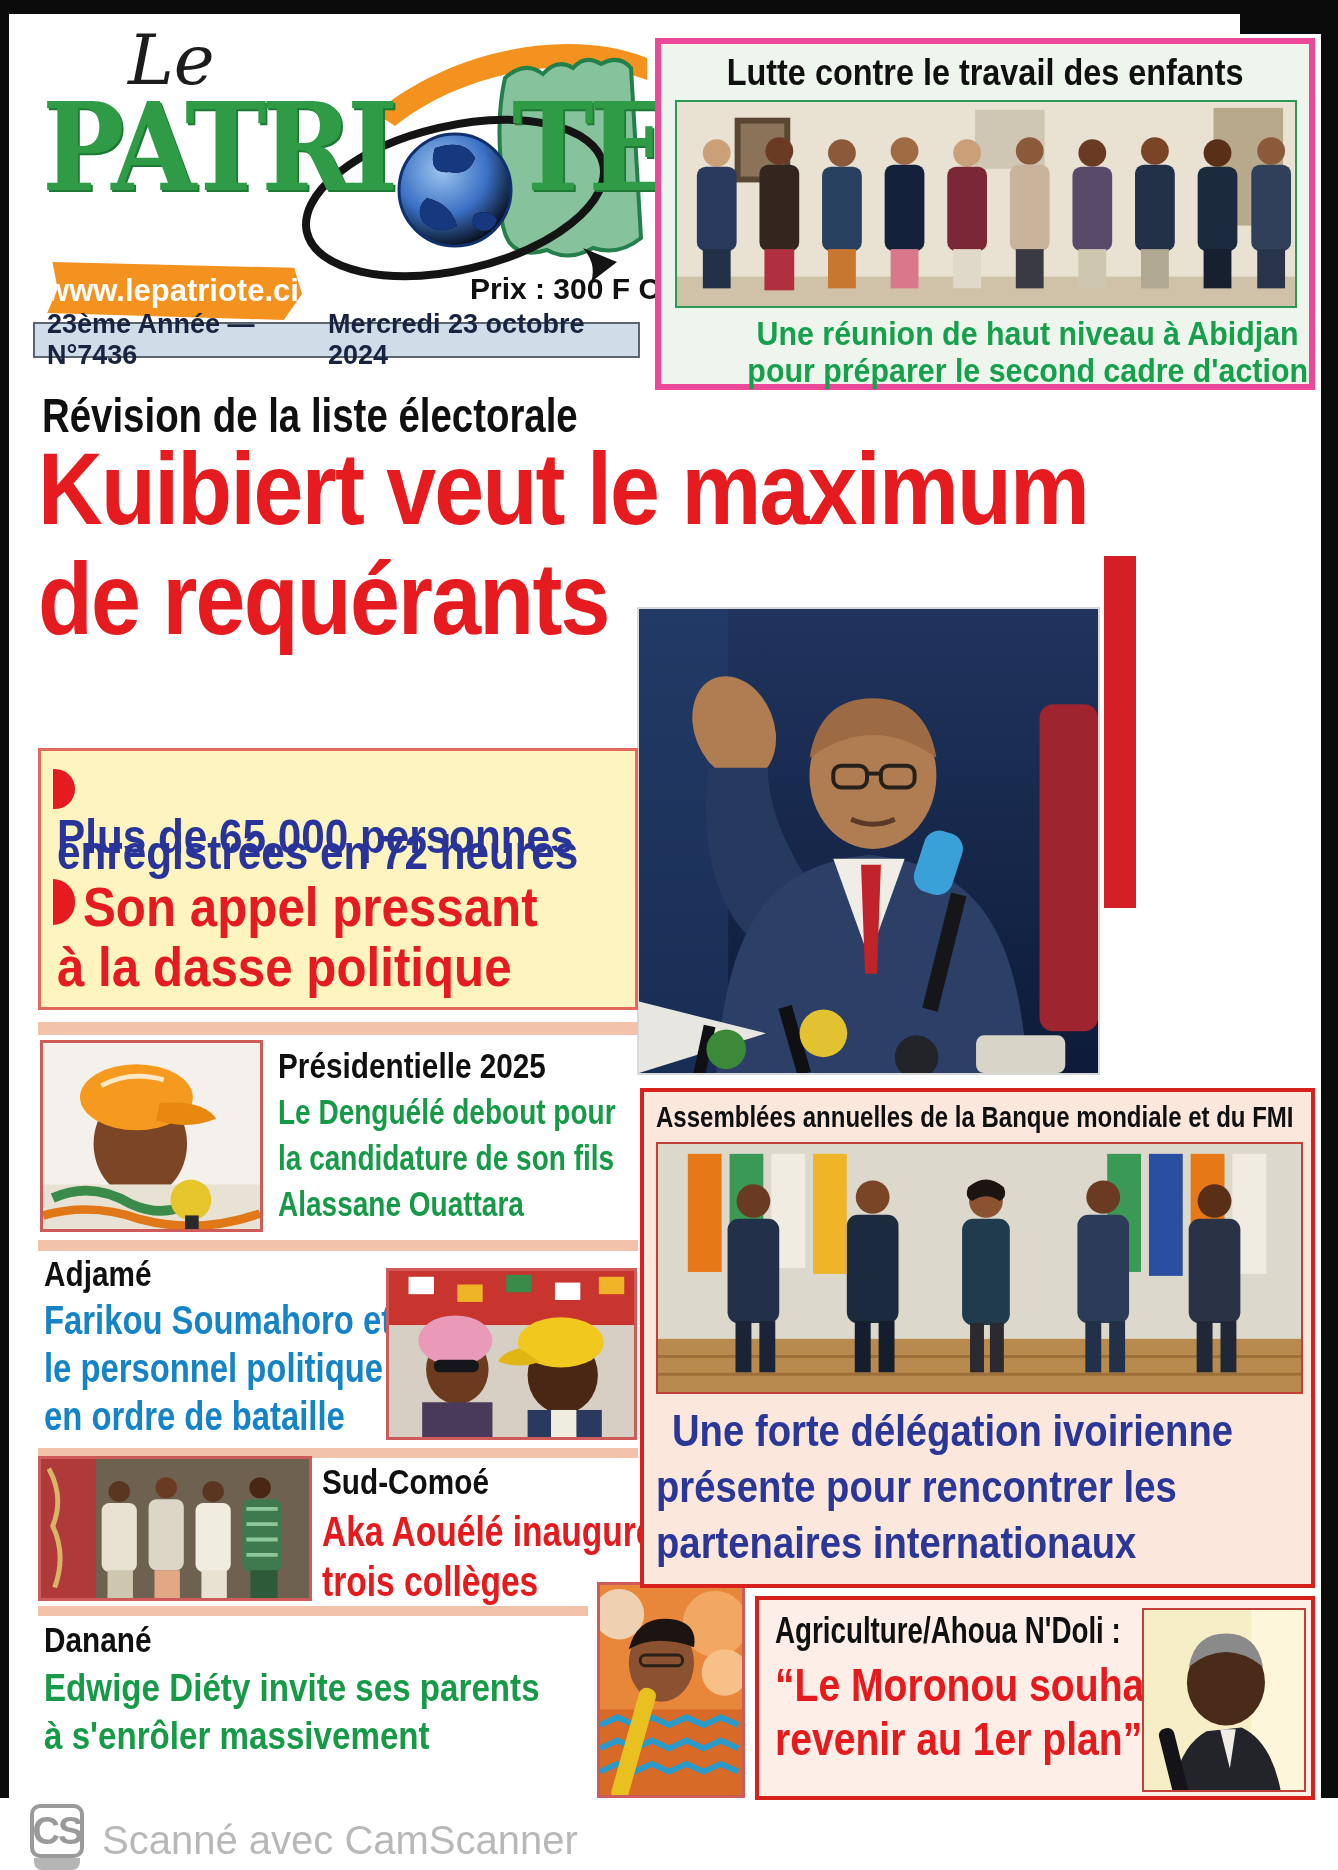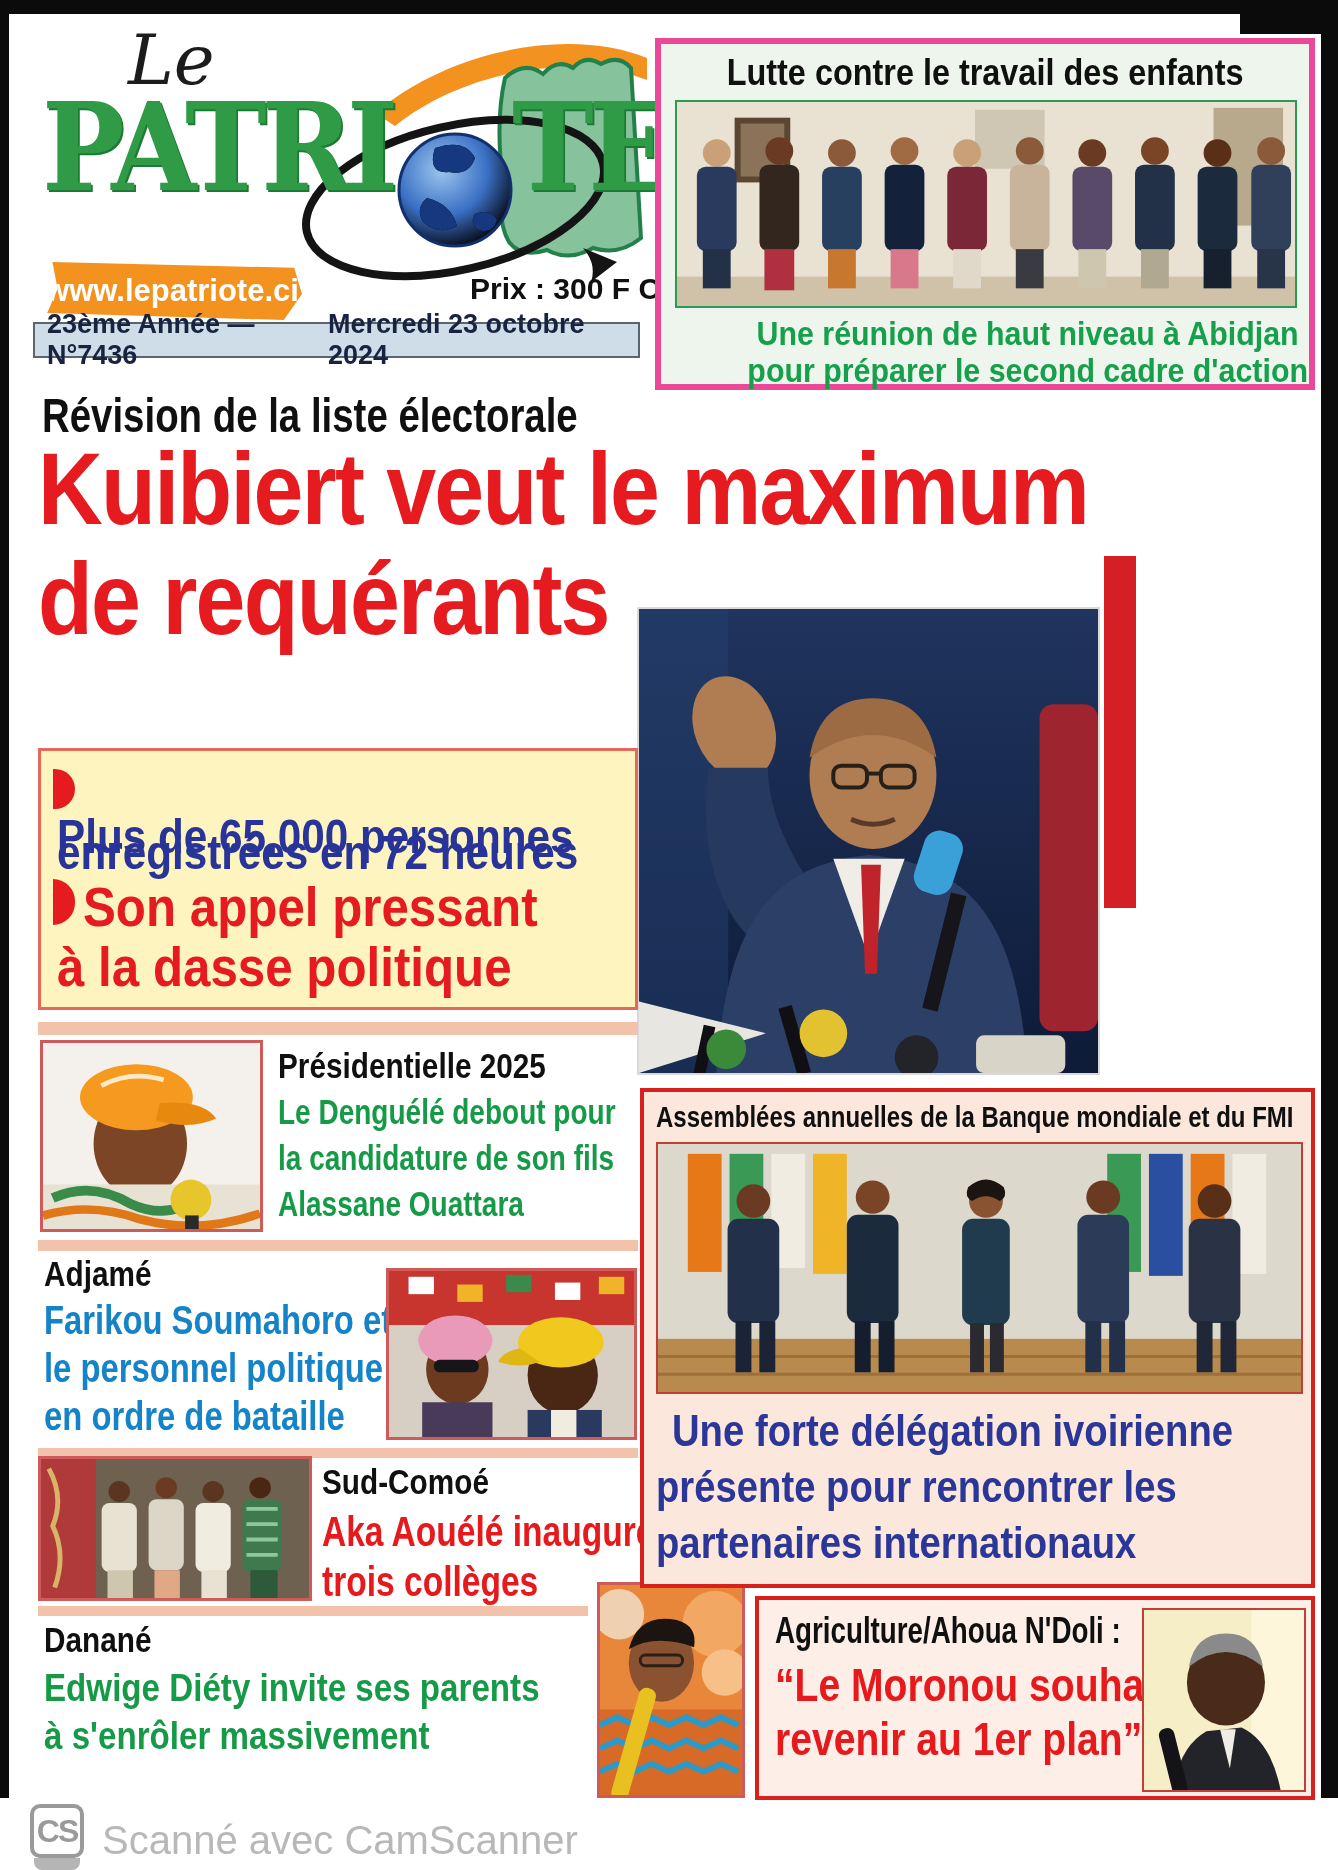--- a/index.html
+++ b/index.html
@@ -46,21 +46,21 @@
   .wbbox{background:#fbe7dc;border:4px solid #d8211c;box-sizing:border-box;}
   .wb-kick{font-size:30px;font-weight:bold;color:#101010;line-height:1;}
   .wb-line{font-size:45px;font-weight:bold;color:#2b3798;line-height:1;}
   .agbox{background:#fdefe8;border:4px solid #d8211c;box-sizing:border-box;}
   .ag-kick{font-size:37px;font-weight:bold;color:#101010;line-height:1;}
   .ag-line{font-size:46px;font-weight:bold;color:#e6191d;line-height:1;}
   .redstrip{background:#d31f25;}
   
   .cs-badge{width:54px;height:54px;border:4px solid #9a9a9a;border-radius:10px;box-sizing:border-box;
             display:flex;align-items:center;justify-content:center;background:#fff;}
-  .cs-badge span{font-size:32px;font-weight:bold;color:#9a9a9a;letter-spacing:-2px;}
+  .cs-badge span{font-size:38px;font-weight:bold;color:#9a9a9a;letter-spacing:-2px;}
   .cs-tab{width:46px;height:12px;background:#b5b5b5;border-radius:0 0 8px 8px;}
   .cs-text{font-size:40px;color:#b8b8b8;}
 </style>
 </head>
 <body>
 
 <div id="page">
 
   <div class="abs edge" style="left:0;top:0;width:1338px;height:14px;"></div>
   <div class="abs edge" style="left:0;top:0;width:9px;height:1798px;"></div>

